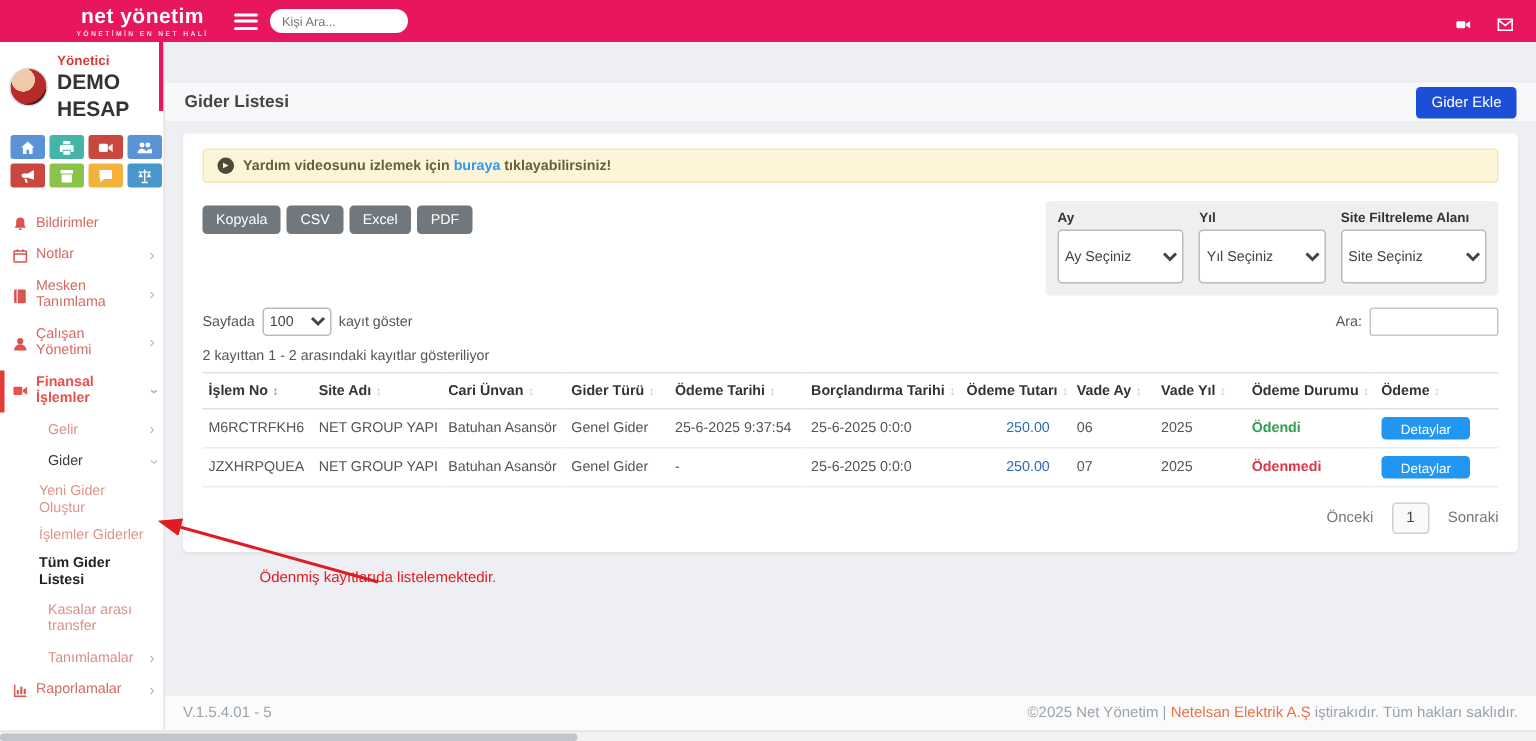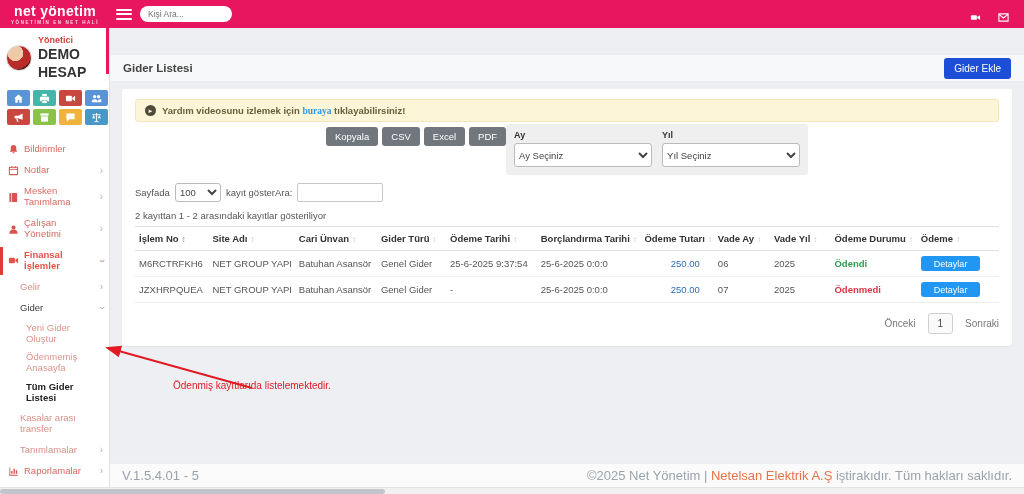--- a/index.html
+++ b/index.html
@@ -2,21 +2,21 @@
 <html><head>
 <meta charset="utf-8">
 <style>
   * { margin:0; padding:0; box-sizing:border-box; }
   html,body { width:1024px; height:494px; overflow:hidden; background:#edeff3;
     font-family:"Liberation Sans", sans-serif; }
   body { position:relative; display:flex; flex-direction:column; }
 
   
   .topbar { height:28px; background:#e8155f; display:flex; align-items:center; flex:0 0 28px; }
-  .logo-box { width:110px; text-align:center; line-height:1; padding-top:1px; }
+  .logo-box { width:110px; text-align:center; line-height:1; padding-top:1px;margin-left:40px; }
   .logo-line { color:#fff; font-size:14px; font-weight:bold; letter-spacing:.3px; }
   .logo-line .lt { font-weight:900; }
   .logo-tag { color:#ffd3e2; font-size:4.5px; letter-spacing:1.6px; font-weight:bold; display:block; margin-top:2px; }
   .hamburger { width:16px; height:11px; margin:0 8px 0 6px; display:flex; flex-direction:column; justify-content:space-between; cursor:pointer; }
   .hamburger span { display:block; height:2px; background:#fff; border-radius:1px; }
   .tb-search { width:92px; height:16px; border-radius:9px; border:none; background:#fff; font-size:8.5px;
     padding:0 8px; color:#555; outline:none; }
   .tb-right { margin-left:auto; display:flex; align-items:center; gap:15px; padding-right:14px; }
   .tb-icon { width:13px; height:11px; color:#fff; cursor:pointer; display:inline-block; }
 
@@ -34,21 +34,21 @@
   .user-name { font-size:14px; font-weight:bold; color:#333; }
   .quick-grid { display:grid; grid-template-columns:repeat(4,23px); gap:3px; padding:3px 0 6px 7px; }
   .tile { width:23px; height:16px; border-radius:2px; display:flex; align-items:center; justify-content:center; cursor:pointer; }
   .tile svg { width:11px; height:11px; color:#fff; }
   .menu { padding-top:8px; }
   .mi { display:flex; align-items:center; gap:5px; padding:5px 6px 5px 8px; font-size:9.5px; color:#d66a62; cursor:pointer; position:relative; }
   .mi .ic { width:11px; height:11px; flex:0 0 11px; color:#d9534f; }
   .mi .lbl { flex:1 1 auto; line-height:1.15; }
   .mi .chev { color:#caa; font-size:10px; margin-left:auto; line-height:1; }
   .mi .chev.rot { display:inline-block; transform:rotate(90deg); }
-  .mi.lvl1 { padding-left:20px; color:#d99089; font-size:9.5px;justify-content:flex-end; }
+  .mi.lvl1 { padding-left:32px; color:#d99089; font-size:9.5px;justify-content:flex-end; }
   .mi.lvl2 { padding-left:26px; color:#dd948d; padding-top:4px; padding-bottom:4px; }
   .mi.active { color:#e8504a; font-weight:bold; }
   .mi.active .ic { color:#e8504a; }
   .mi.active::before { content:""; position:absolute; left:0; top:2px; bottom:2px; width:3px; background:#e23c36; }
   .mi.dark { color:#3a3a3a; }
   .mi.current { color:#222; font-weight:bold; }
 
   
   .main { flex:1 1 auto; display:flex; flex-direction:column; min-width:0; position:relative; }
   .title-row { margin-top:26px; height:28px; background:#f7f8f9; border-top:1px solid #ececf0; border-bottom:1px solid #ececf0;
@@ -56,32 +56,32 @@
   .page-title { font-size:11.5px; font-weight:bold; color:#444; }
   .add-btn { margin-left:auto; background:#1d4ed8; color:#fff; border:none; border-radius:3px;
     font-size:10px; padding:5px 10px; cursor:pointer; font-family:Liberation Sans, sans-serif; }
 
   .card { background:#fff; border-radius:3px; margin:7px 12px 0 12px; padding:10px 13px 12px 13px;
     box-shadow:0 1px 2px rgba(0,0,0,.06); }
   .alert { background:#fdf5d7; border:1px solid #f3e7bb; border-radius:3px; padding:5px 9px;
     font-size:9.5px; color:#66603c; display:flex; align-items:center; gap:6px; font-weight:bold; }
   .alert-ic { width:11px; height:11px; border-radius:50%; background:#4d4a3a; color:#fdf5d7;
     display:inline-flex; align-items:center; justify-content:center; font-size:6px; flex:0 0 11px; }
-  .alert a { color:#2e9af0; text-decoration:none; cursor:pointer;font-family:Liberation Serif, serif; }
-
-  .controls { display:flex; justify-content:center; align-items:flex-start; margin-top:2px; }
+  .alert a { color:#2e9af0; text-decoration:none; cursor:pointer; }
+
+  .controls { display:flex; justify-content:space-between; align-items:flex-start; margin-top:12px; }
   .export-group { display:flex; gap:4px; padding-top:3px; }
   .exp-btn { background:#70777d; color:#fff; border:none; border-radius:3px; font-size:9.5px;
     padding:4px 9px; cursor:pointer; font-family:inherit; }
   .filter-panel { background:#efefef; border-radius:3px; padding:6px 8px 8px 8px; display:flex; gap:10px; width:302px; }
   .f-col { display:flex; flex-direction:column; gap:3px; flex:1; }
   .f-label { font-size:9px; font-weight:bold; color:#333; }
-  select { font-size:9.5px; color:#444; border:1px solid #bbb; border-radius:3px; height:24px;
+  select { font-size:9.5px; color:#444; border:1px solid #bbb; border-radius:3px; height:36px;
     background:#fff; font-family:inherit; width:100%; }
-  .row2 { display:flex; justify-content:flex-start; align-items:center; margin-top:8px; }
+  .row2 { display:flex; justify-content:space-between; align-items:center; margin-top:8px; }
   .page-size { font-size:9.5px; color:#555; display:flex; align-items:center; gap:5px; }
   .page-size select { width:46px; height:19px; }
   .ara { font-size:9.5px; color:#555; display:flex; align-items:center; gap:5px; }
   .ara input { width:86px; height:19px; border:1px solid #c7c7c7; border-radius:2px; font-size:9.5px; padding:0 4px; outline:none; }
   .records-info { font-size:9.5px; color:#555; margin-top:8px; }
 
   table { width:100%; border-collapse:collapse; margin-top:5px; table-layout:fixed; }
   th { font-size:9.5px; color:#333; text-align:left; padding:6px 4px; border-top:1px solid #e0e0e0;
     border-bottom:1px solid #e0e0e0; cursor:pointer; white-space:nowrap; overflow:hidden; }
   th .sort { color:#c9c9c9; font-size:8px; margin-left:3px; }
@@ -100,21 +100,21 @@
   .pag-link { cursor:pointer; }
   .pag-page { border:1px solid #d0d0d0; background:#fafafa; border-radius:3px; padding:4px 9px; font-size:10px; color:#444; cursor:pointer; }
 
   
   .annotation-layer { position:absolute; left:0; top:14px; width:1024px; height:494px; pointer-events:none; z-index:50; }
   .annotation-text { position:absolute; left:173px; top:366px; color:#e01b24; font-size:10px; }
 
   
   .footer { margin-top:auto; height:24px; background:#fbfbfc; border-top:1px solid #ededf1;
     display:flex; align-items:center; justify-content:space-between; padding:0 12px; }
-  .footer, .footer span { font-size:13px; color:#9aa3ab; }
+  .footer, .footer span { font-size:10px; color:#9aa3ab; }
   .footer .flink { color:#e8734a; }
 
   
   .hscroll { flex:0 0 7px; height:7px; background:#f1f1f1; position:relative; border-top:1px solid #e4e4e4; }
   .hthumb { position:absolute; left:0; top:1px; height:5px; width:385px; background:#c2c6cc; border-radius:3px; cursor:grab; }
 </style>
 </head>
 <body>
 
 <div class="topbar">
@@ -266,21 +266,21 @@
           <span class="chev">›</span>
         </div>
         <div class="mi lvl1 dark">
           <span class="lbl">Gider</span>
           <span class="chev rot">›</span>
         </div>
         <div class="mi lvl2">
           <span class="lbl">Yeni Gider Oluştur</span>
         </div>
         <div class="mi lvl2">
-          <span class="lbl">Ödenmemiş Anasayfa</span>
+          <span class="lbl">İşlemler Giderler</span>
         </div>
         <div class="mi lvl2 current">
           <span class="lbl">Tüm Gider Listesi</span>
         </div>
         <div class="mi lvl1">
           <span class="lbl">Kasalar arası transfer</span>
         </div>
         <div class="mi lvl1">
           <span class="lbl">Tanımlamalar</span>
           <span class="chev">›</span>
@@ -317,20 +317,24 @@
             <button class="exp-btn">PDF</button>
           </div>
         <div class="filter-panel">
           <div class="f-col">
             <span class="f-label">Ay</span>
             <select id="sel-month"><option>Ay Seçiniz</option></select>
           </div>
           <div class="f-col">
             <span class="f-label">Yıl</span>
             <select id="sel-year"><option>Yıl Seçiniz</option></select>
+          </div>
+          <div class="f-col" style="flex:1.15">
+            <span class="f-label">Site Filtreleme Alanı</span>
+            <select id="sel-site"><option>Site Seçiniz</option></select>
           </div>
         </div>
       </div>
 
       <div class="row2">
         <div class="page-size">
           <span>Sayfada</span>
           <select id="sel-pagesize"><option>100</option></select>
           <span>kayıt göster</span>
         </div>

